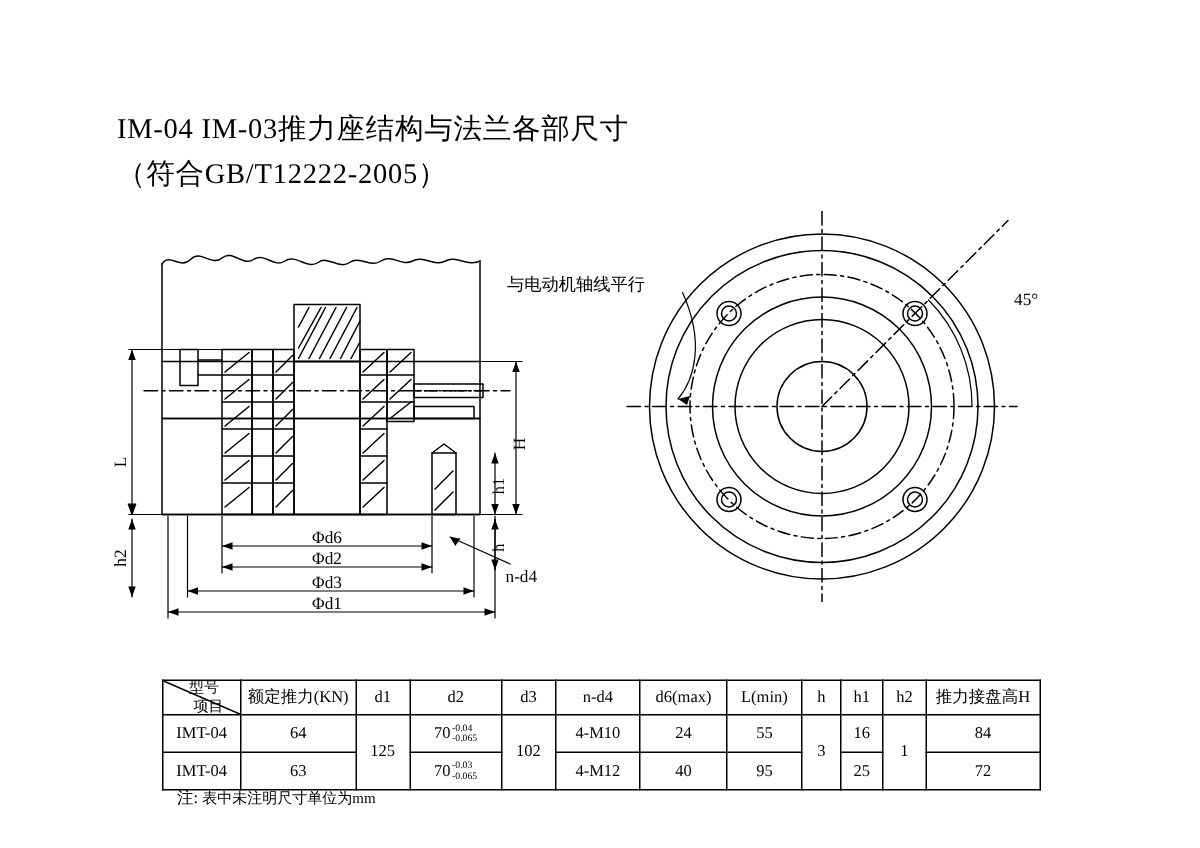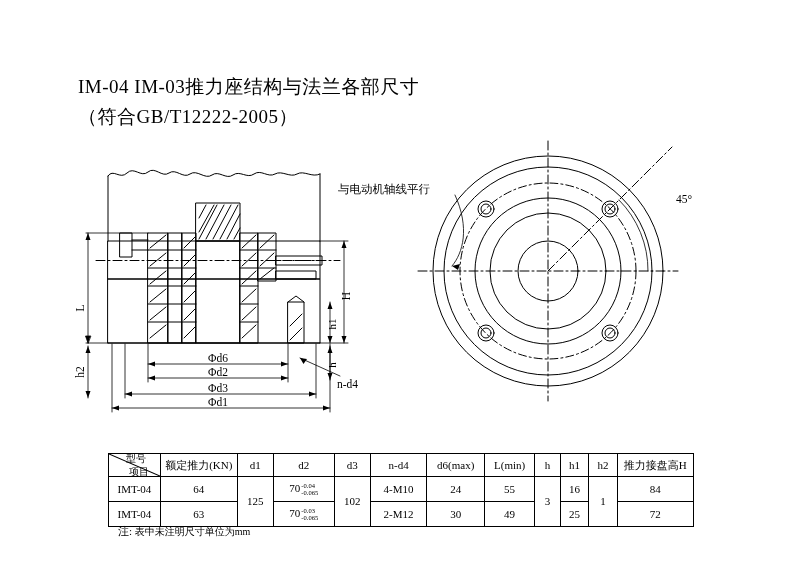--- a/index.html
+++ b/index.html
@@ -374,23 +374,23 @@
           <td>84</td>
         </tr>
         <tr>
           <td>IMT-04</td>
           <td>63</td>
           <td>
             <span class="tol">
               <span>70</span><span class="nums"><span>-0.03</span><br><span>-0.065</span></span>
             </span>
           </td>
-          <td>2-M12</td>
-          <td>30</td>
-          <td>49</td>
+          <td>4-M12</td>
+          <td>40</td>
+          <td>95</td>
           <td>25</td>
           <td>72</td>
         </tr>
       </tbody>
     </table>
   </div>
 
   <div class="note">
     <span>注:</span>
     <span class="small">表中未注明尺寸单位为mm</span>

